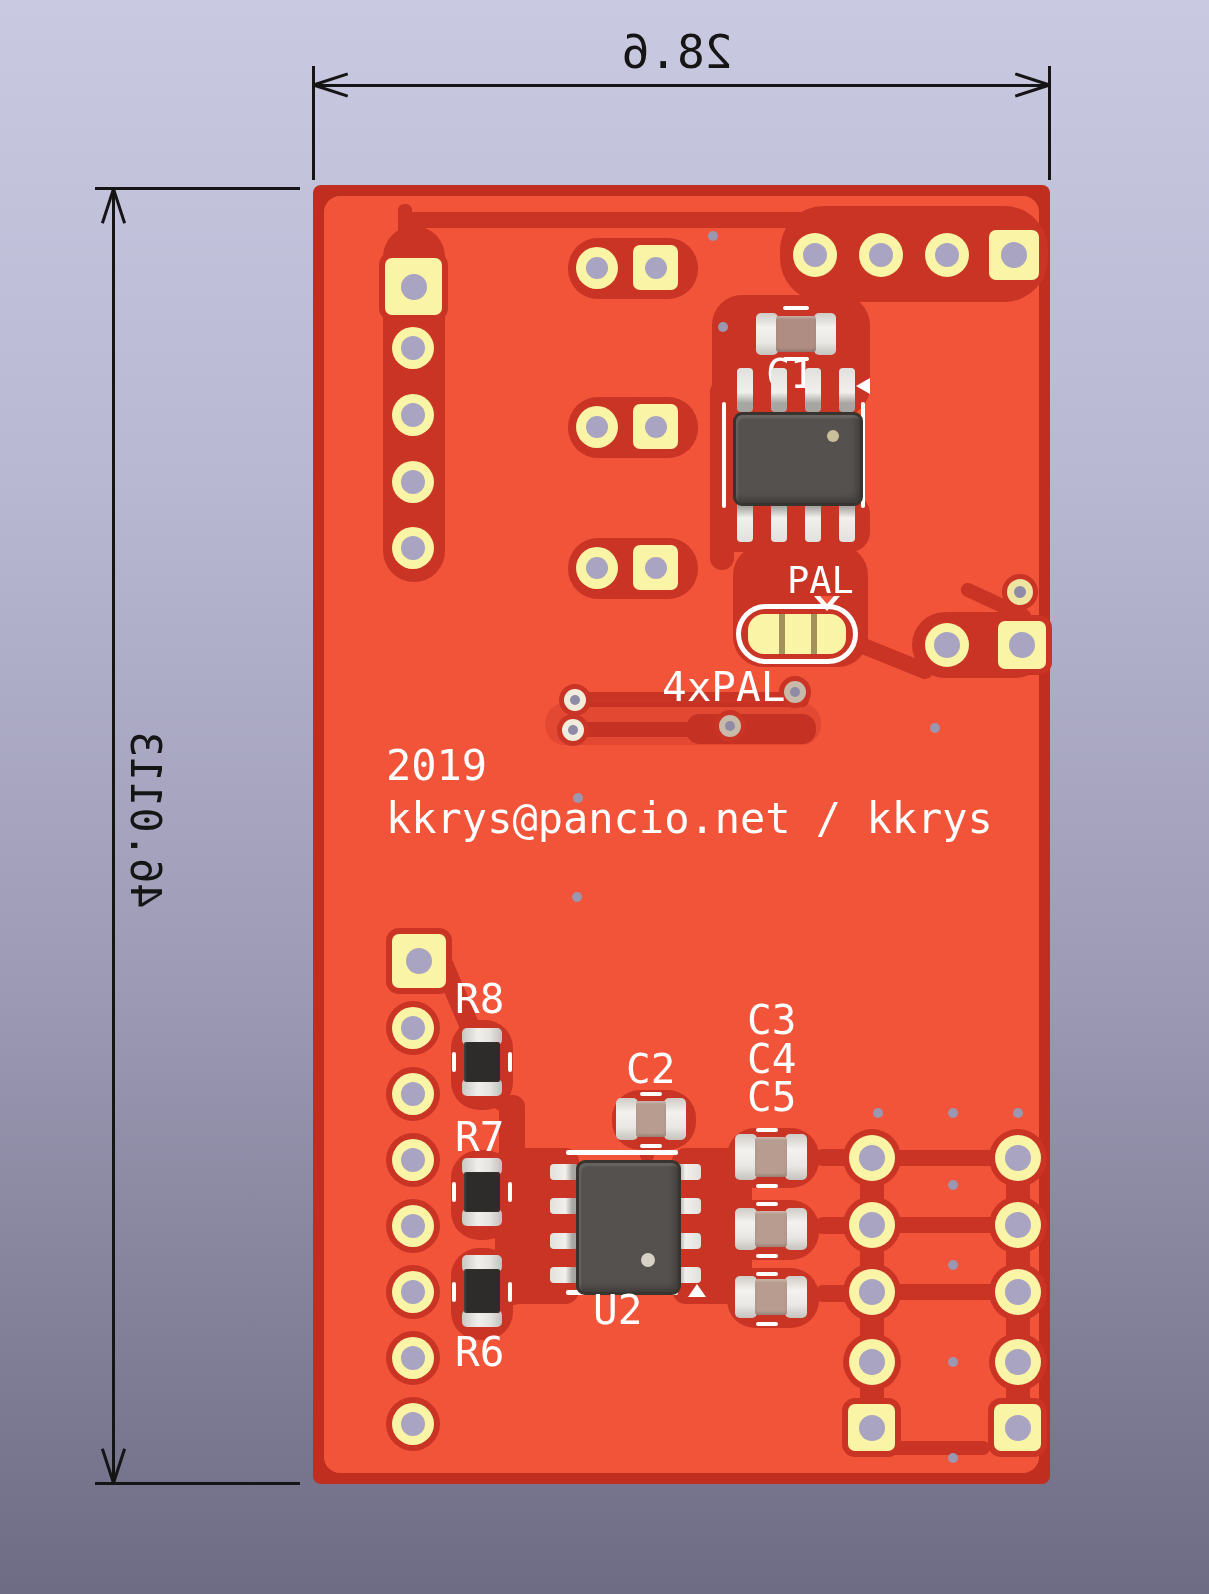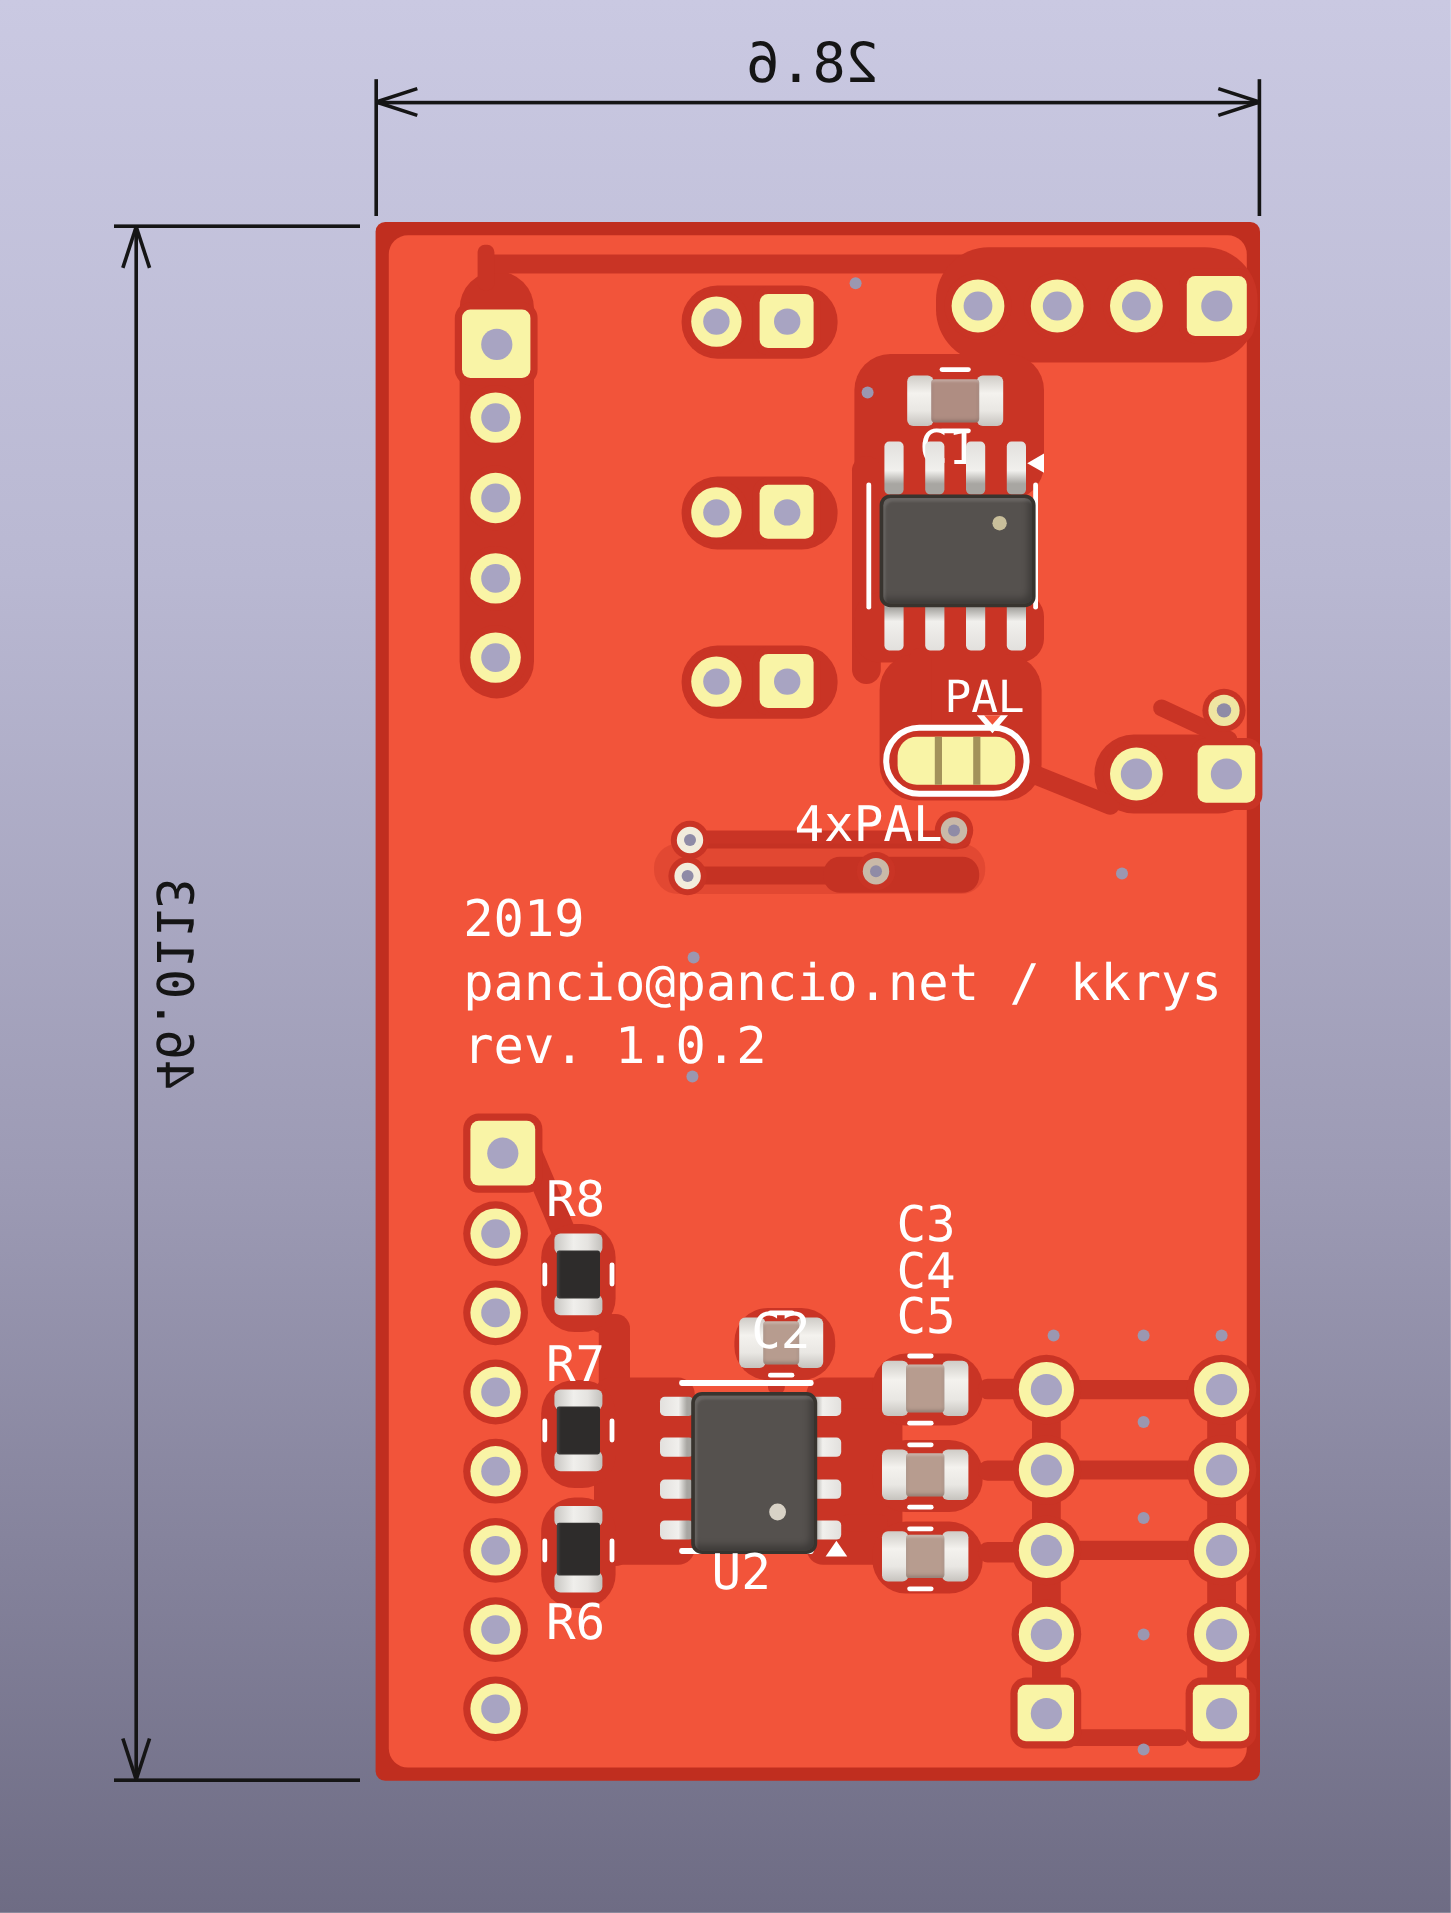--- a/index.html
+++ b/index.html
@@ -30,30 +30,29 @@
   .tri{position:absolute;width:0;height:0;}
 </style>
 </head>
 <body>
 
 <div id="scene">
 
   <div id="board" style="left: 313px; top: 185px; width: 737px; height: 1299px; background: rgb(192, 46, 31); z-index: 0;"></div>
 
   <div class="silktext" style="left: 386px; top: 745px; font-size: 42px; z-index: 4;">2019</div>
-  <div class="silktext" style="left: 386px; top: 798px; font-size: 42px; z-index: 4;">pancio@pancio.net / kkrys</div>
-  <div class="silktext" style="left: 386px; top: 851px; font-size: 42px; z-index: 4;">rev. 1.0.2</div>
+  <div class="silktext" style="left: 386px; top: 798px; font-size: 42px; z-index: 4;">kkrys@pancio.net / kkrys</div>
 
   <div class="silktext" style="z-index: 5; left: 766px; top: 354px; font-size: 40px;">C1</div>
   <div class="silktext" style="z-index: 7; left: 787px; top: 562px; font-size: 37px;">PAL</div>
   <div class="silktext" style="z-index: 7; left: 662px; top: 667px; font-size: 41px;">4xPAL</div>
   <div class="silktext" style="z-index: 7; left: 455px; top: 979px; font-size: 41px;">R8</div>
   <div class="silktext" style="z-index: 7; left: 455px; top: 1117px; font-size: 41px;">R7</div>
   <div class="silktext" style="z-index: 7; left: 455px; top: 1332px; font-size: 41px;">R6</div>
-  <div class="silktext" style="z-index: 7; left: 626px; top: 1049px; font-size: 41px; margin-top: 40px;">C2</div>
+  <div class="silktext" style="z-index: 7; left: 626px; top: 1049px; font-size: 41px;">C2</div>
   <div class="silktext" style="z-index: 7; left: 747px; top: 1000px; font-size: 41px;">C3</div>
   <div class="silktext" style="z-index: 7; left: 747px; top: 1039px; font-size: 41px;">C4</div>
   <div class="silktext" style="z-index: 7; left: 747px; top: 1077px; font-size: 41px;">C5</div>
   <div class="silktext" style="z-index: 7; left: 593px; top: 1290px; font-size: 41px;">U2</div>
 
   <div class="dimtext" id="dim-width-label" style="left: 677px; top: 52px; font-size: 46px; transform: translate(-50%, -50%) scaleX(-1); z-index: 10;">28.6</div>
   <div class="dimtext" id="dim-height-label" style="left: 145px; top: 820px; font-size: 42px; transform: translate(-50%, -50%) scaleX(-1) rotate(-90deg); z-index: 10;">46.0113</div>
 
 <div style="position: absolute; left: 324px; top: 196px; width: 715px; height: 1277px; background: rgb(242, 84, 58); border-radius: 16px; z-index: 1;"></div>
     <div class="copper" style="left: 383px; top: 226px; width: 62px; height: 356px; background: rgb(201, 52, 37); border-radius: 31px; transform: none; z-index: 2;"></div>

